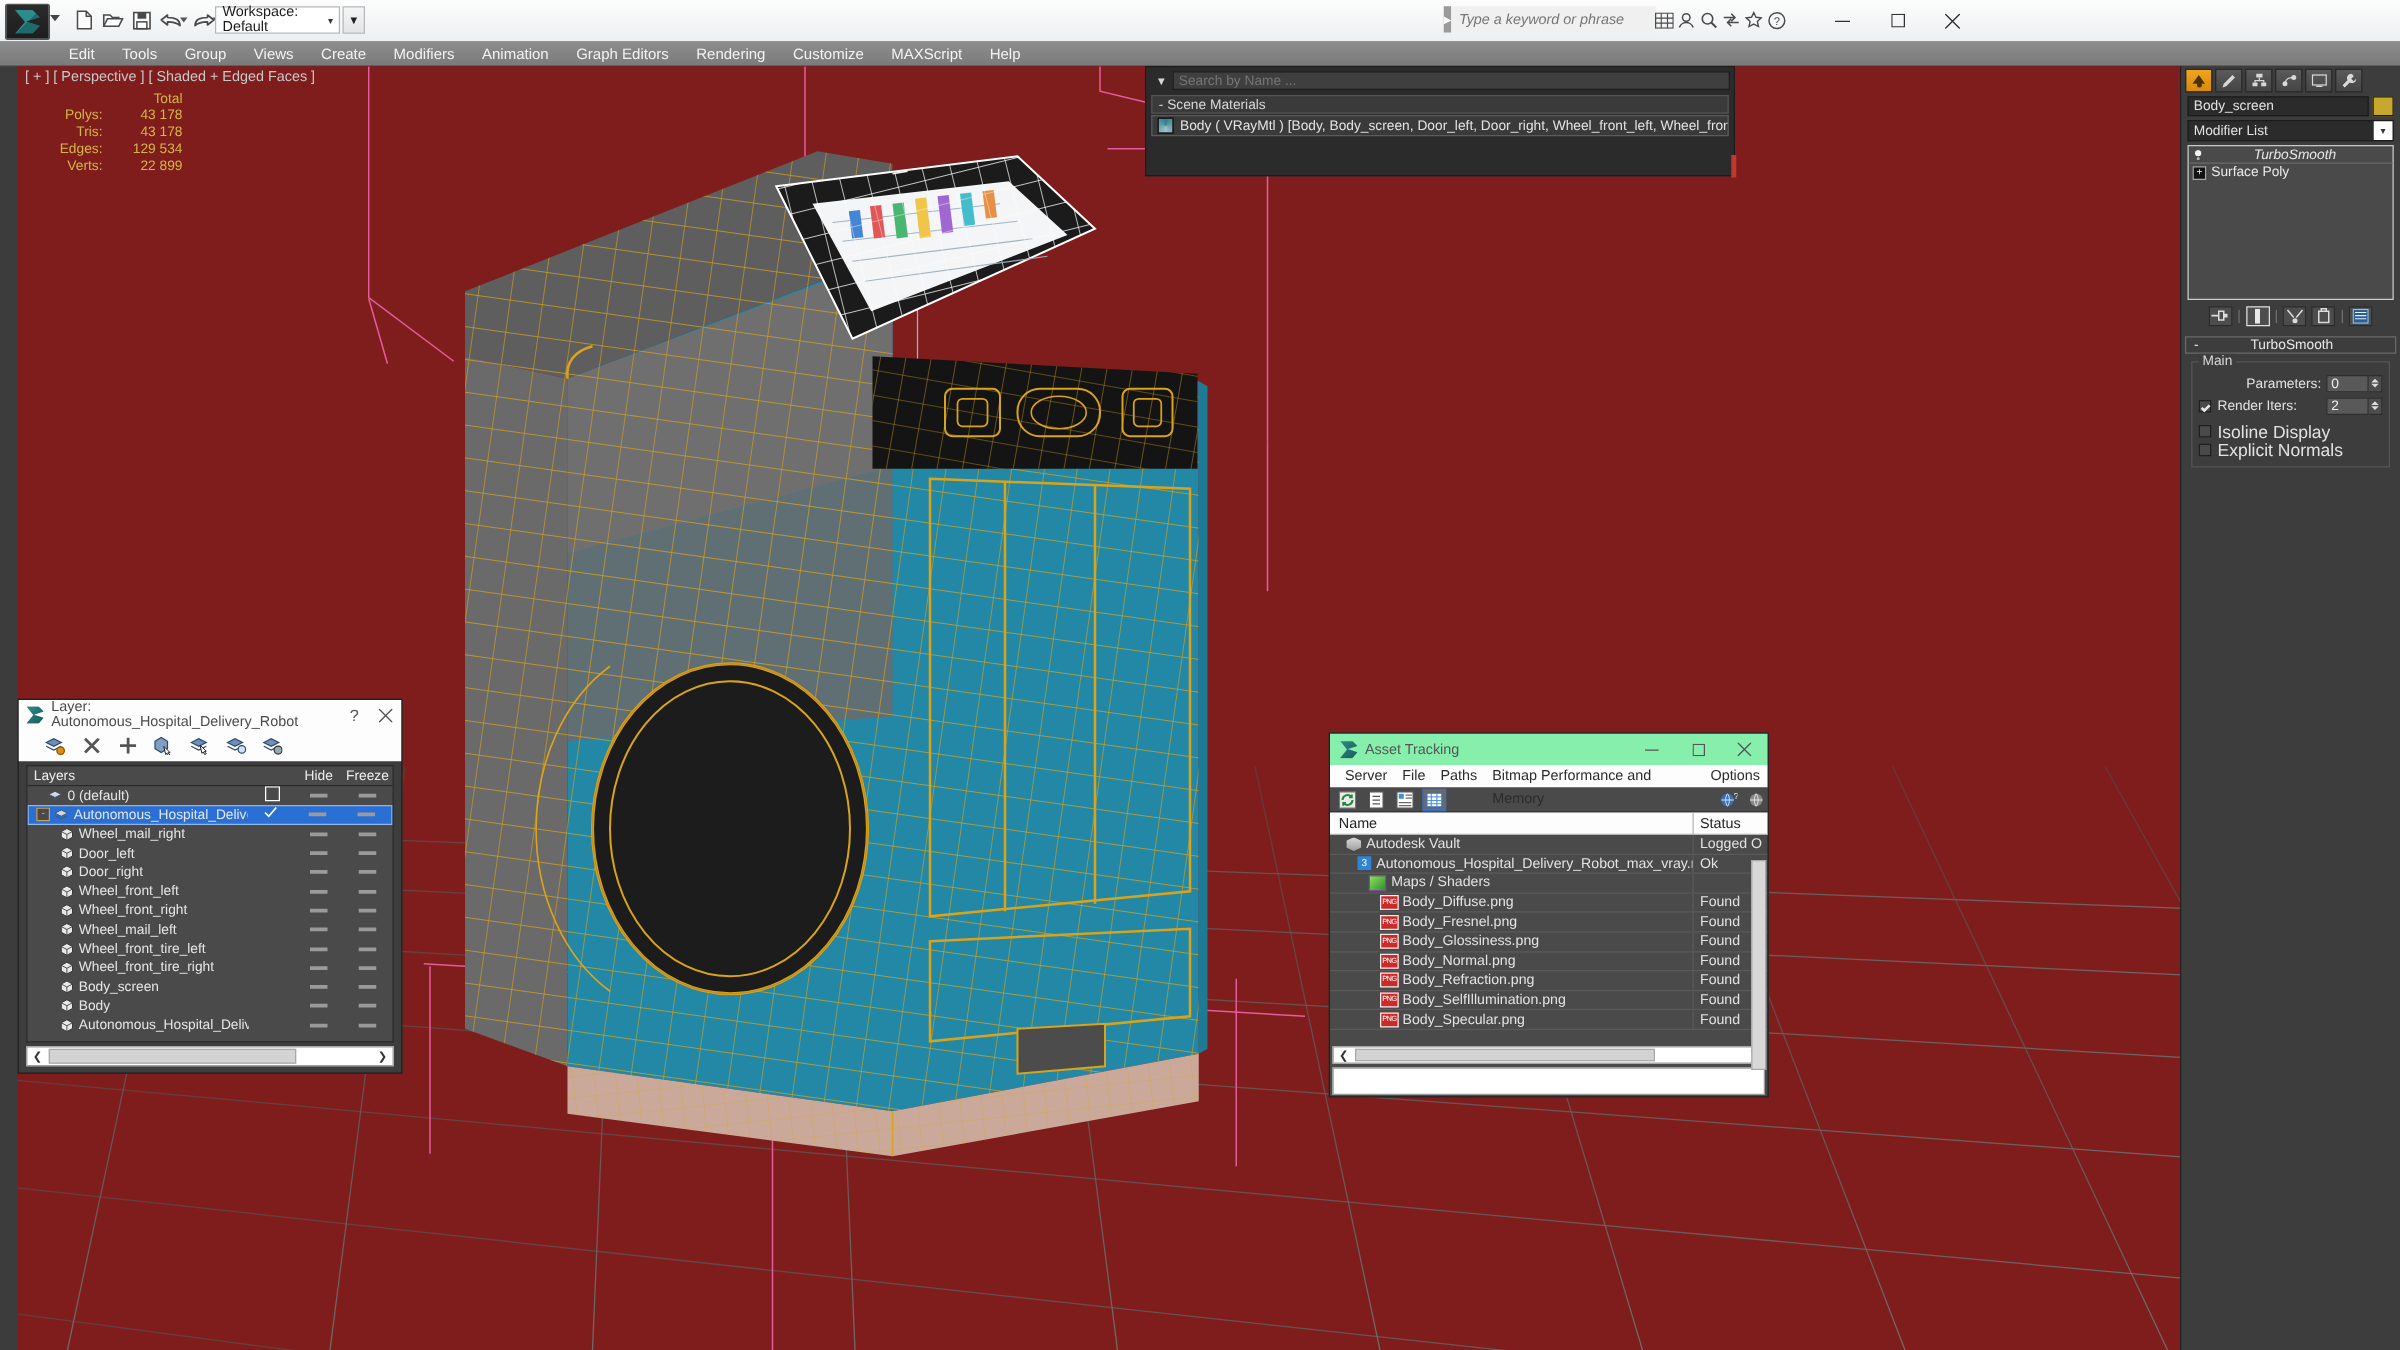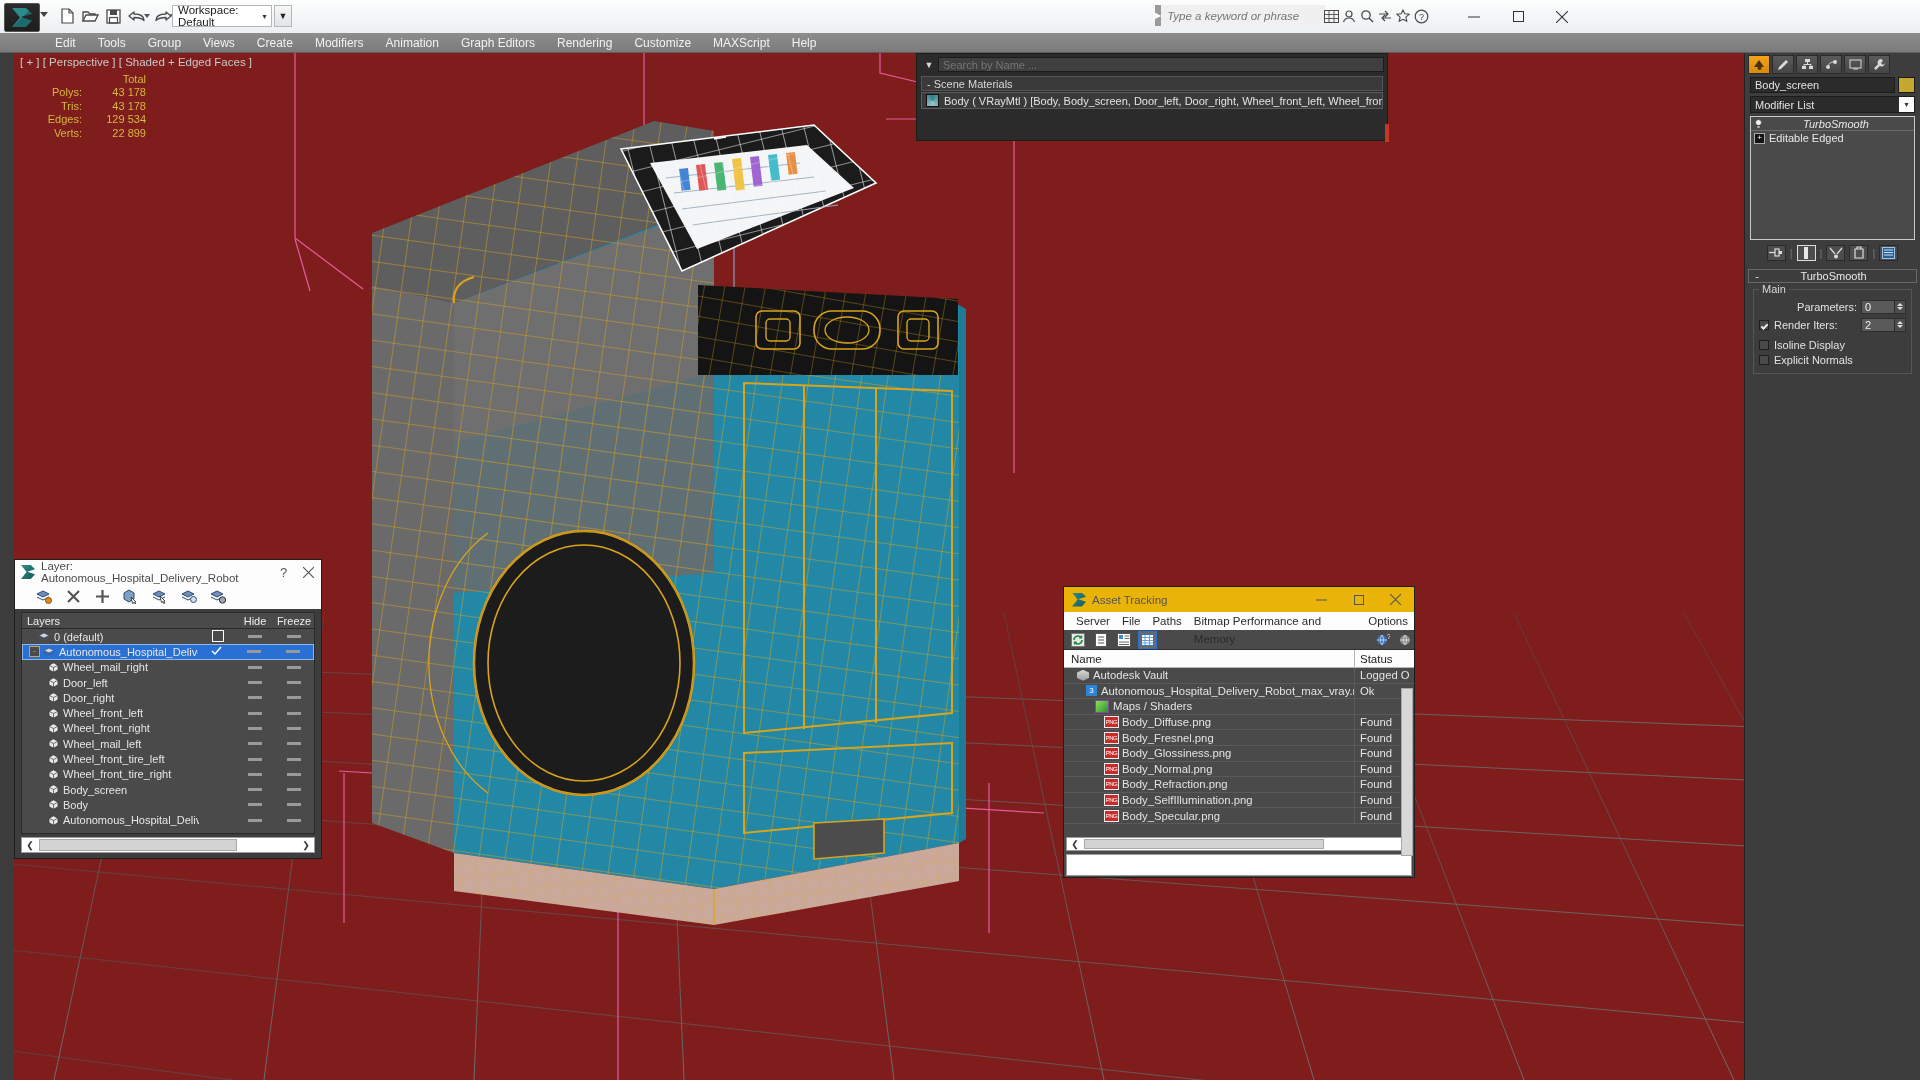--- a/index.html
+++ b/index.html
@@ -73,21 +73,21 @@
   .lrow .fz{width:40px;}
   .dash{width:14px;height:3px;background:#9a9a9a;}
   .licon{width:12px;height:11px;margin-right:4px;flex:0 0 auto;}
   .boxicon{width:11px;height:11px;margin-right:4px;flex:0 0 auto;}
   .expander{width:9px;height:9px;border:1px solid #c9a15a;color:#e0c07e;font-size:8px;line-height:7px;text-align:center;margin-right:3px;flex:0 0 auto;background:#4a4a4a;}
   #layerScroll{margin:3px 6px 0 6px;height:16px;background:#fff;border:1px solid #9b9b9b;display:flex;align-items:center;box-sizing:border-box;}
   .sarrow{width:16px;height:14px;display:flex;align-items:center;justify-content:center;font-size:9px;color:#333;cursor:pointer;}
   #layerThumb{height:12px;width:198px;background:#d3d3d3;border:1px solid #a9a9a9;margin-left:1px;box-sizing:border-box;}
   
   #asset{left:1063px;top:586px;width:352px;height:292px;background:#4a4a4a;border:1px solid #1e1e1e;box-sizing:border-box;}
-  #assetTitle{height:25px;background:#eab308;display:flex;align-items:center;padding-left:8px;box-sizing:border-box;}
+  #assetTitle{height:25px;background:#86efac;display:flex;align-items:center;padding-left:8px;box-sizing:border-box;}
   #assetTitle .ic{width:14px;height:14px;background:linear-gradient(135deg,#2e8b8b,#19595a);margin-right:6px;clip-path:polygon(0 0,70% 0,100% 30%,45% 48%,100% 66%,70% 100%,0 100%,40% 50%);}
   #assetTitleTxt{font-size:11.5px;color:#555;flex:1;}
   .awbtn{width:37px;height:25px;display:flex;align-items:center;justify-content:center;cursor:pointer;}
   #assetMenu{height:18px;background:#fdfdfd;display:flex;align-items:center;padding-left:6px;box-sizing:border-box;}
   .amitem{padding:0 6px;font-size:11.5px;color:#2b2b2b;cursor:pointer;height:18px;line-height:18px;}
   #assetToolbar{height:20px;background:#4a4a4a;display:flex;align-items:center;padding-left:5px;box-sizing:border-box;gap:6px;border-bottom:1px solid #333;}
   .atool{width:17px;height:16px;display:flex;align-items:center;justify-content:center;cursor:pointer;}
   .atool.on{border:1px solid #2a6fd4;background:#6a6a6a;}
   #assetHdr{height:18px;background:#fdfdfd;display:flex;align-items:center;font-size:11.5px;color:#222;border-bottom:1px solid #b5b5b5;box-sizing:border-box;}
   #assetHdr .n{flex:1;padding-left:7px;border-right:1px solid #b5b5b5;height:18px;line-height:18px;box-sizing:border-box;}
@@ -128,21 +128,21 @@
   .rhdr .tt{flex:1;text-align:center;padding-right:14px;}
   .group{margin:6px 5px 0 5px;border:1px solid #555;padding:9px 5px 6px 5px;position:relative;box-sizing:border-box;}
   .glabel{position:absolute;top:-7px;left:5px;background:#3d3d3d;padding:0 3px;font-size:11px;color:#d8d8d8;}
   .prow{display:flex;align-items:center;height:15px;margin-bottom:3px;font-size:11px;color:#e2e2e2;}
   .plabel{flex:1;text-align:right;padding-right:4px;}
   .spin{width:34px;height:14px;background:#595959;border:1px solid #2e2e2e;color:#f0f0f0;font-size:11px;padding-left:3px;display:flex;align-items:center;box-sizing:border-box;}
   .spinbtns{width:11px;height:14px;background:#4d4d4d;border:1px solid #2e2e2e;border-left:none;display:flex;flex-direction:column;align-items:center;justify-content:center;box-sizing:border-box;}
   .spinbtns i{display:block;width:0;height:0;border-left:3px solid transparent;border-right:3px solid transparent;}
   .spinbtns i.u{border-bottom:3px solid #ddd;margin-bottom:1px;}
   .spinbtns i.d{border-top:3px solid #ddd;}
-  .cbrow{display:flex;align-items:center;height:15px;font-size:11px;color:#e2e2e2;}
+  .cbrow{display:flex;align-items:center;height:15px;font-size:14px;color:#e2e2e2;}
   .cb{width:10px;height:10px;background:#4a4a4a;border:1px solid #1f1f1f;margin-right:5px;flex:0 0 auto;position:relative;box-sizing:border-box;}
   .cb.chk::after{content:"";position:absolute;left:1px;top:3px;width:5px;height:2px;border-left:2px solid #e8e8e8;border-bottom:2px solid #e8e8e8;transform:rotate(-45deg);}
   .rb{width:10px;height:10px;border-radius:50%;background:#3a3a3a;border:1px solid #1f1f1f;margin-right:6px;flex:0 0 auto;position:relative;box-sizing:border-box;}
   .rb.on::after{content:"";position:absolute;left:2px;top:2px;width:4px;height:4px;border-radius:50%;background:#e8e8e8;}
   .rrow{display:flex;align-items:center;height:14px;font-size:11px;color:#e2e2e2;padding-left:14px;}
   .updbtn{margin:4px auto 0 auto;width:96px;height:16px;background:linear-gradient(#565656,#464646);border:1px solid #2a2a2a;display:flex;align-items:center;justify-content:center;font-size:11px;color:#eaeaea;cursor:pointer;box-sizing:border-box;}
 </style>
 </head>
 <body>
 
@@ -932,21 +932,21 @@
       <div class="mrow it" style="border-bottom: 1px solid rgb(106, 106, 106);">
         <svg class="bulb" viewBox="0 0 9 10">
           <circle cx="4.5" cy="3.6" r="3" fill="#f2f2f2" stroke="#333" stroke-width=".7"></circle>
           <rect x="3" y="6.6" width="3" height="2.6" fill="#bdbdbd" stroke="#333" stroke-width=".6"></rect>
         </svg>
         <span style="flex:1;text-align:center">TurboSmooth</span>
         <span style="width:9px"></span>
       </div>
       <div class="mrow">
         <span class="plus">+</span>
-        <span>Editable Edged</span>
+        <span>Surface Poly</span>
       </div>
     </div>
 
   <div id="cpStackTools">
     <div class="sbtn">
       <svg width="14" height="11" viewBox="0 0 14 11">
           <path d="M0 5.5h6" stroke="#ddd" stroke-width="1.3"></path>
           <rect x="6" y="2" width="4" height="7" fill="none" stroke="#ddd" stroke-width="1.2"></rect>
           <rect x="10" y="4" width="3" height="3" fill="#ddd"></rect>
         </svg>

